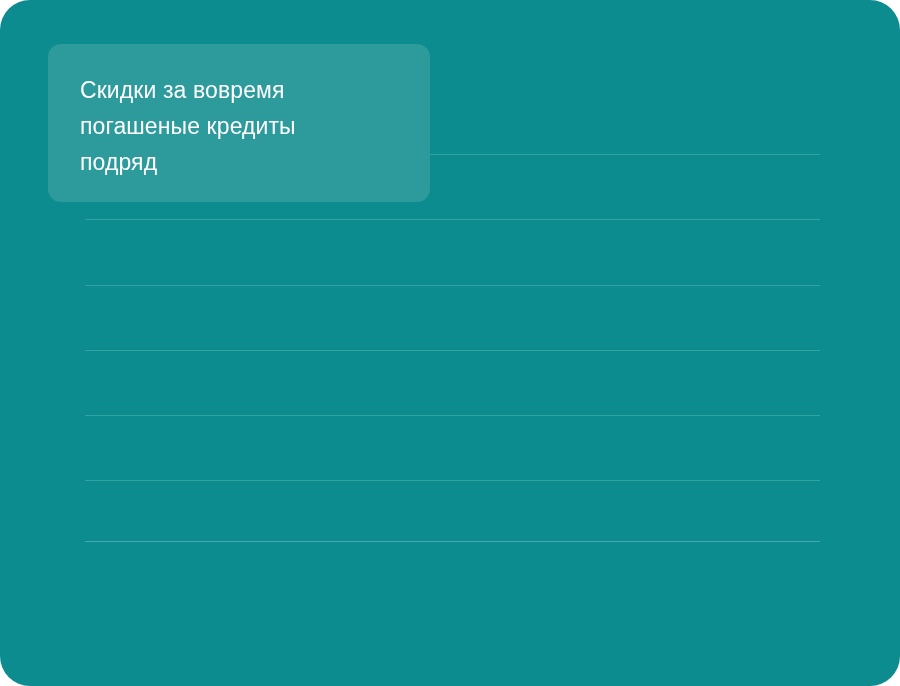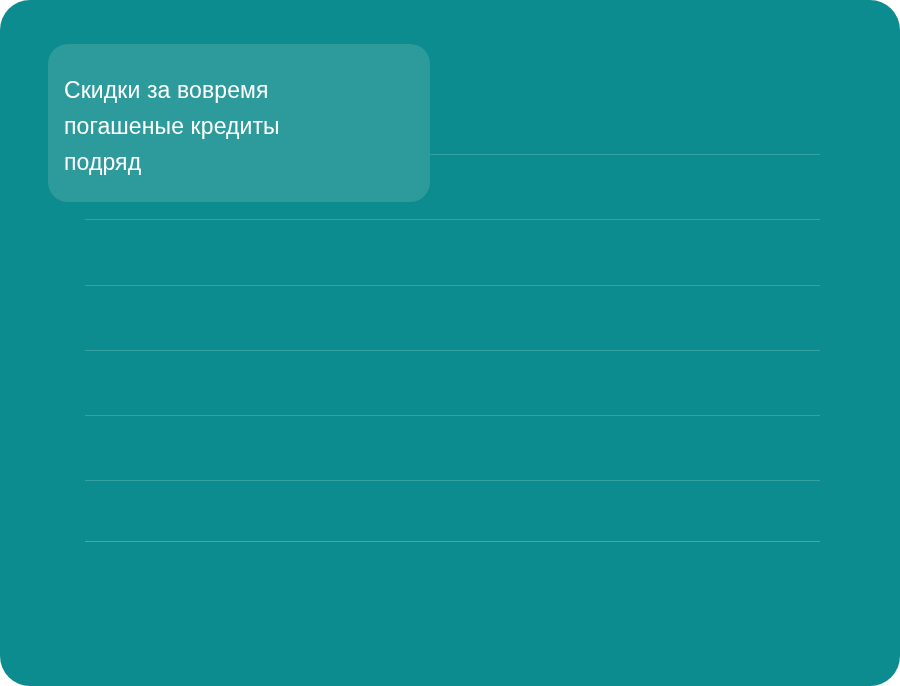--- a/index.html
+++ b/index.html
@@ -24,23 +24,23 @@
   }
 
   
   #title-card {
     position: absolute;
     left: 48px;
     top: 44px;
     width: 382px;
     height: 158px;
     background: #2d9a9b;
-    border-radius: 20px;
+    border-radius: 13px;
     box-sizing: border-box;
-    padding: 28px 30px 0 16px;
+    padding: 28px 30px 0 32px;
   }
   #title-text {
     color: #ffffff;
     font-size: 23px;
     line-height: 36px;
     font-weight: 400;
     letter-spacing: 0.1px;
     white-space: pre-line;
   }
 

